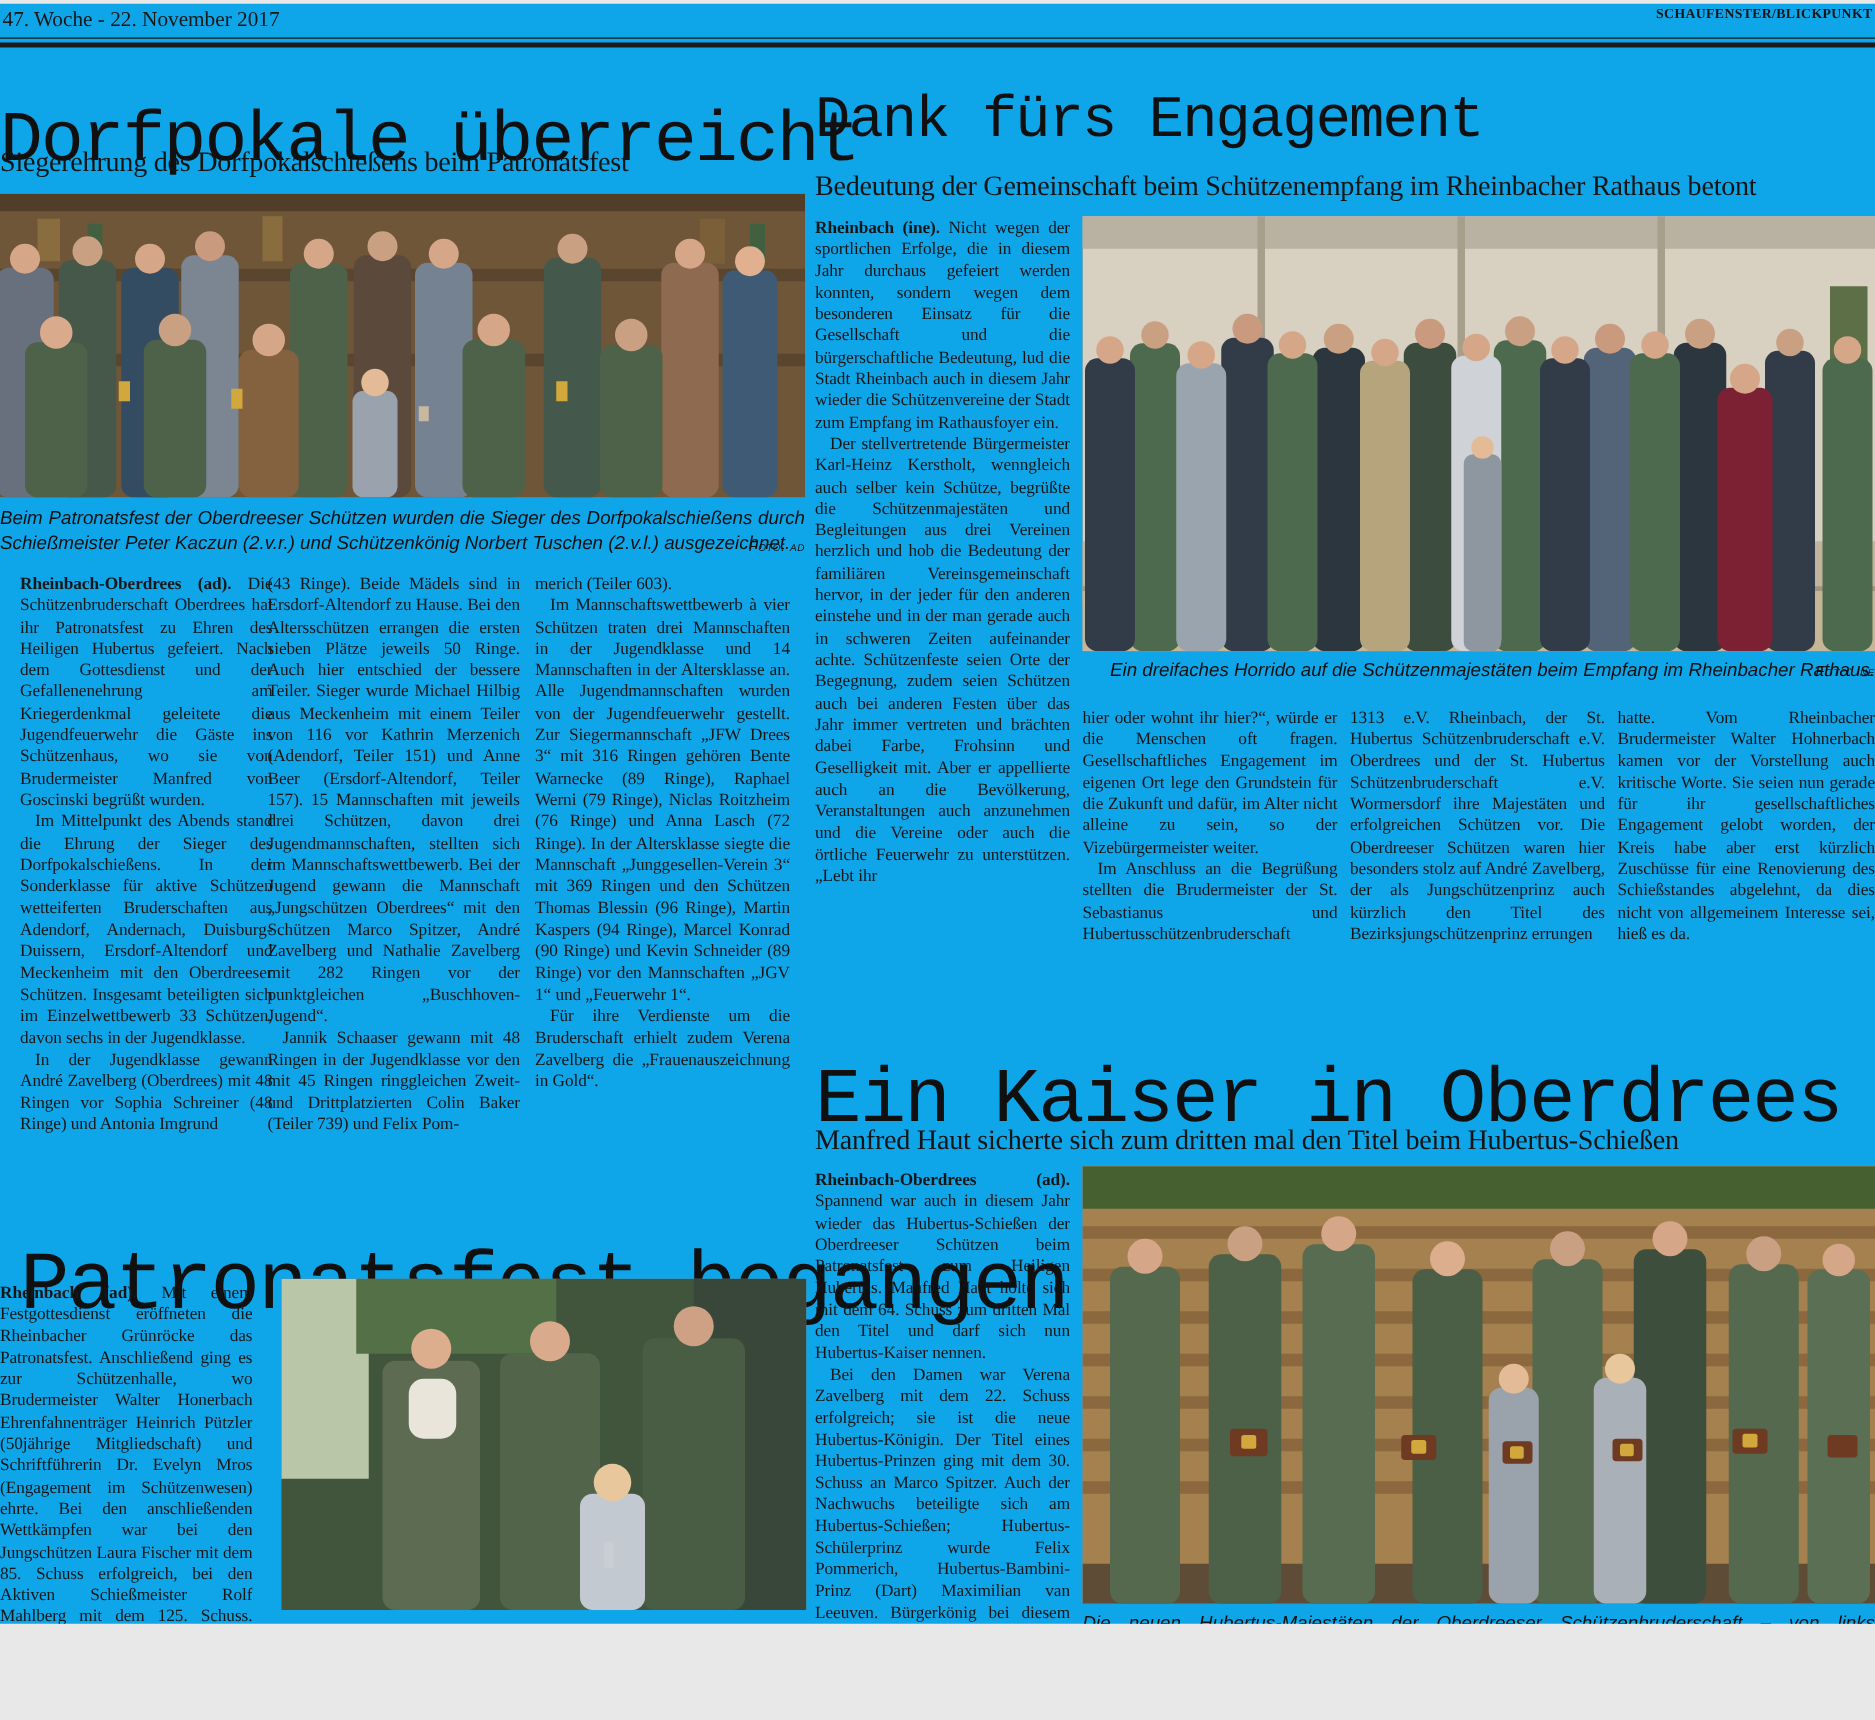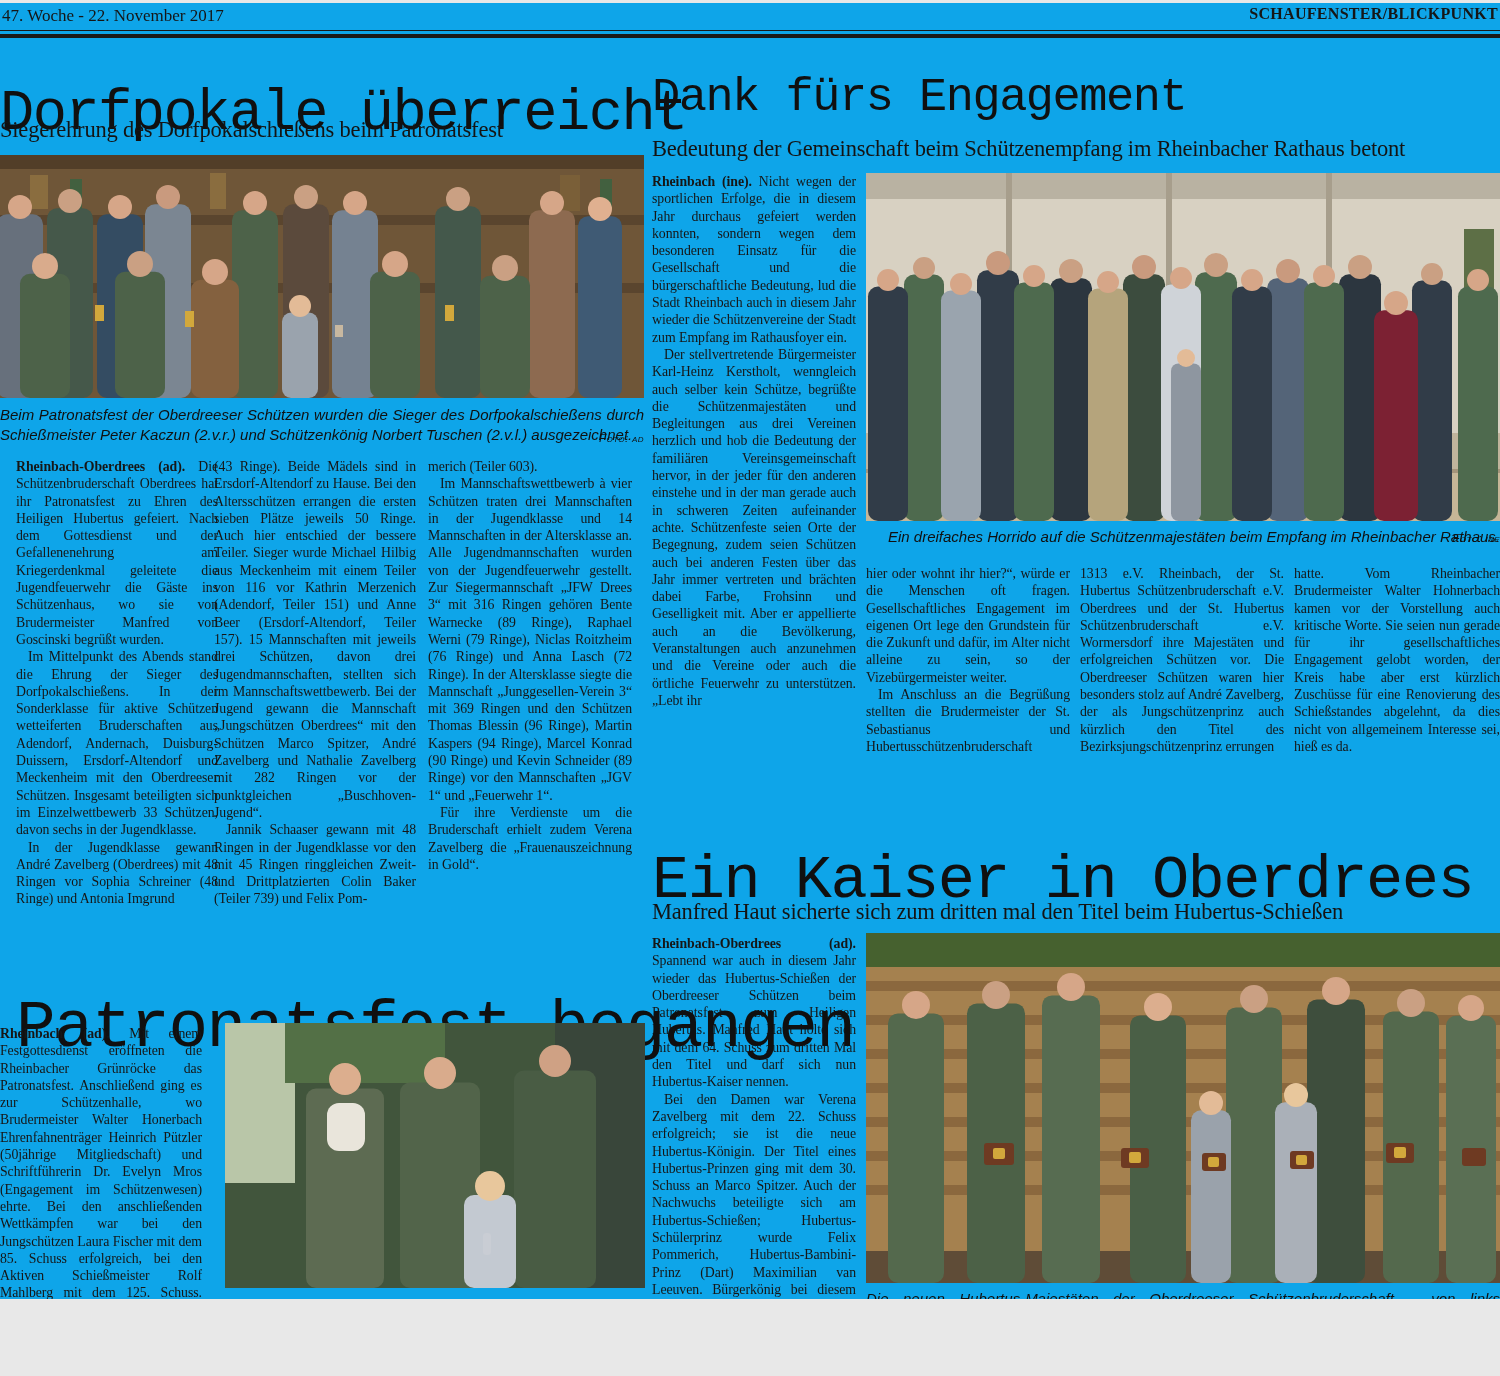--- a/index.html
+++ b/index.html
@@ -1,21 +1,21 @@
 <!DOCTYPE html>
 <html lang="de"><head>
 <meta charset="utf-8">
 <style>
   html,body{margin:0;padding:0;background:#e8e8e8;}
   .page{position:relative;width:1500px;height:1296px;background:#0ea5e9;color:#161616;
         font-family:"Liberation Serif",serif;overflow:hidden;margin:3px auto;}
   .abs{position:absolute;}
   
   .mh-date{left:2px;top:3px;font-size:17px;}
-  .mh-section{right:2px;top:2px;font-size:16px;font-weight:700;letter-spacing:.3px;}
+  .mh-section{right:2px;top:2px;font-size:11px;font-weight:700;letter-spacing:.3px;}
   .rule-thin{left:0;top:27px;width:1500px;height:1px;background:#1a1a1a;}
   .rule-thick{left:0;top:31px;width:1500px;height:4px;background:#1a1a1a;}
   
   .headline{font-family:Liberation Mono, monospace;font-weight:400;letter-spacing:-1.5px;
             line-height:1.02;white-space:nowrap;color:#101010;}
   .h-a1{left:0;top:44px;font-size:57px;}
   .h-a2{left:652px;top:40px;font-size:47px;}
   .h-a3{left:652px;top:804px;font-size:62px;}
   .h-a4{left:16px;top:948px;font-size:66px;}
   .subhead{font-size:22.5px;letter-spacing:-.2px;white-space:nowrap;color:#141414;}

